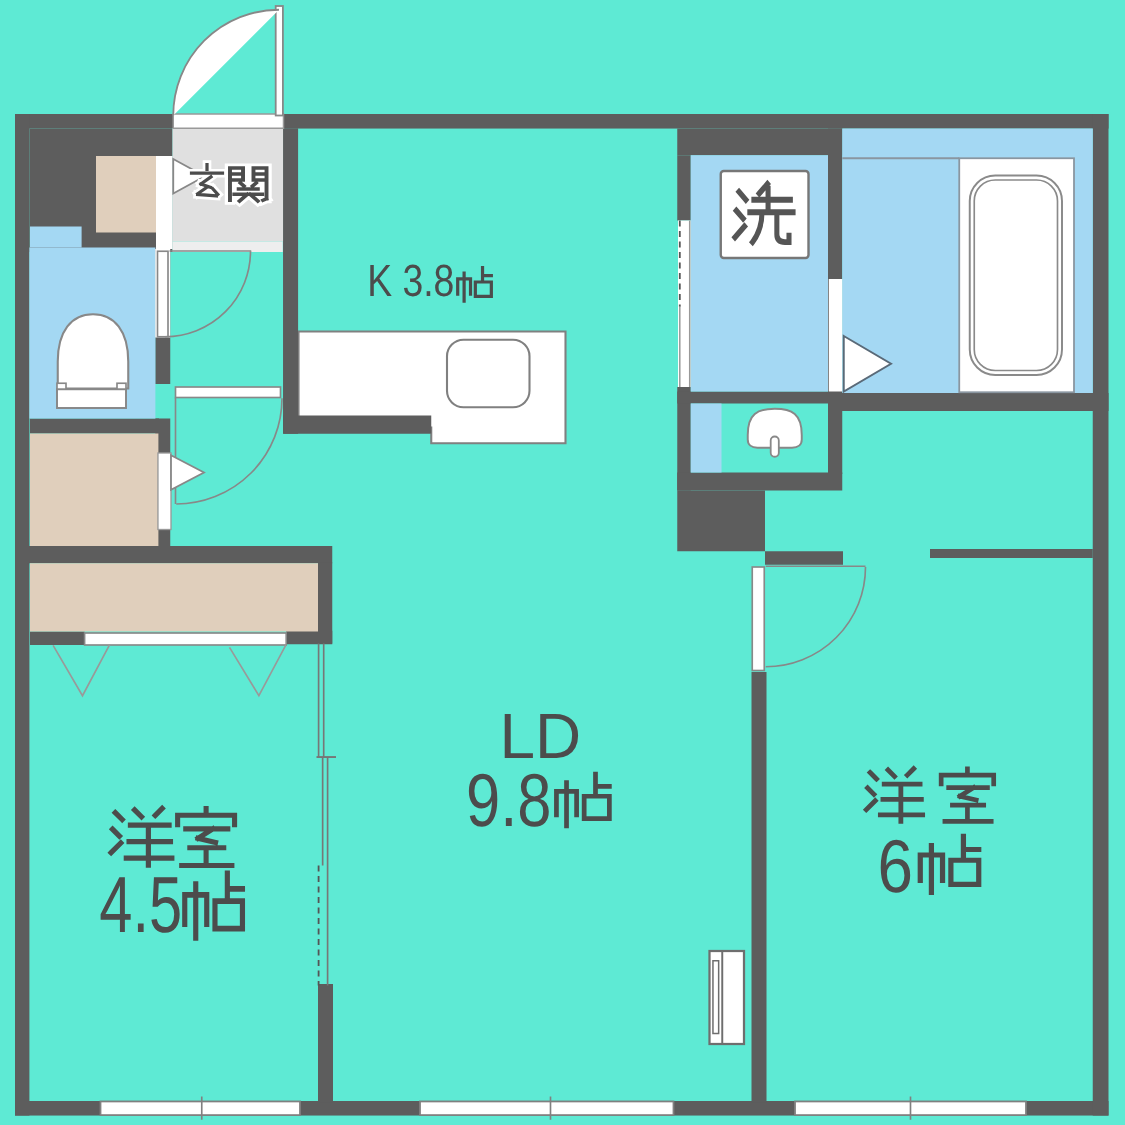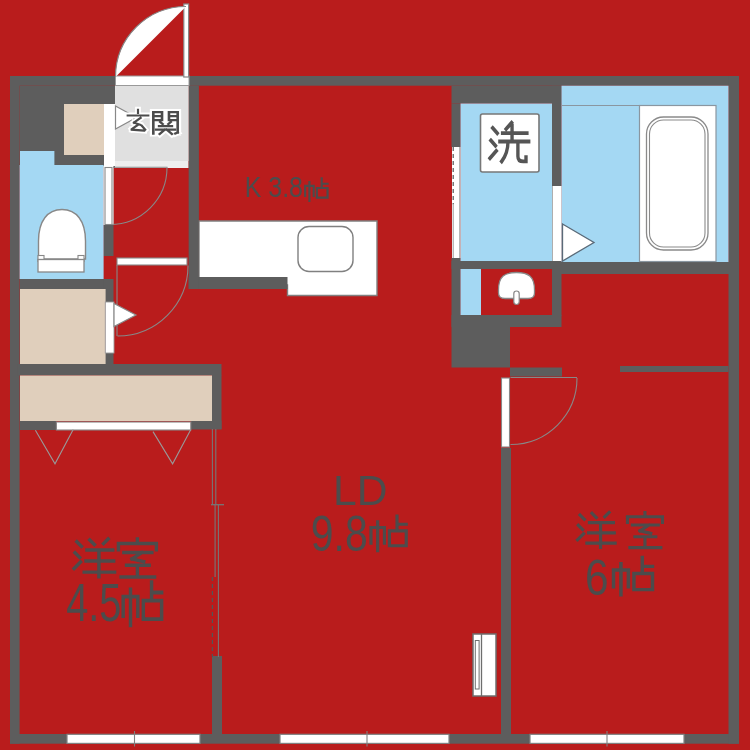--- a/index.html
+++ b/index.html
@@ -1,16 +1,16 @@
 <!DOCTYPE html>
 <html><head>
 <meta charset="utf-8">
 <style>
 html,body{margin:0;padding:0;background:#fff;}
-#page{position:relative;width:750px;height:750px;background:#b91c1c;overflow:hidden;}
+#page{position:relative;width:750px;height:750px;background:#5eead4;overflow:hidden;}
 svg{display:block;}
 </style>
 </head>
 <body>
 <div id="page">
 <svg width="750" height="750" viewBox="0 0 750 750" font-family="Liberation Sans, sans-serif">
 <defs>
 <g id="gen" fill="none" stroke-linecap="square">
   <path d="M50,3 L50,16 M7,27 L93,27 M61,37 L33,57 M33,57 L59,66 M50,66 L24,84 M24,86 L76,90 M66,70 L80,86"></path>
 </g>

